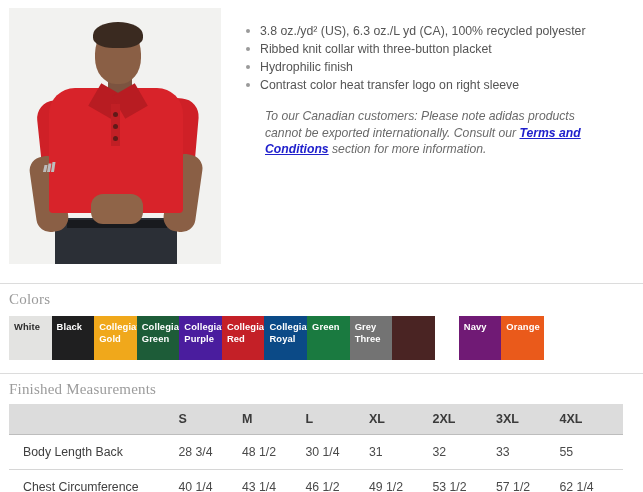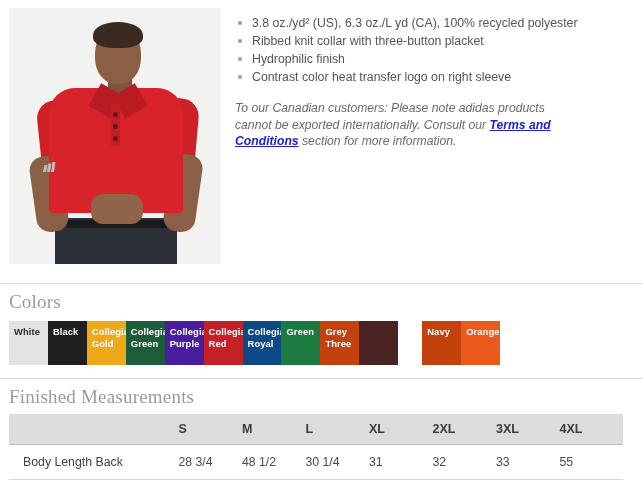--- a/index.html
+++ b/index.html
@@ -88,21 +88,21 @@
     background:#181a1e;
   }
   .ph-logo {
     position:absolute; left:34px; top:150px; width:14px; height:10px;
   }
 
   .specs {
     flex: 1 1 auto;
     padding: 6px 12px 0 14px;
   }
-  ul.spec-list { list-style:none; margin:0; padding:0; }
+  ul.spec-list { list-style:none; margin:8px; padding:0; }
   ul.spec-list li {
     position: relative;
     padding-left: 17px;
     font-size: 12.3px;
     line-height: 18px;
     color: #555555;
     margin-bottom: 0px;
     white-space: nowrap;
   }
   ul.spec-list li .dot {
@@ -110,48 +110,49 @@
     width:4px; height:4px; border-radius:50%;
     background:#9a9a9a;
   }
   .canada-note {
     margin-top: 14px;
     font-size: 12.2px;
     line-height: 16.5px;
     font-style: italic;
     color: #6a6a6a;
     max-width: 345px;
+    margin-left: 30px;
   }
   .canada-note a {
     color: #2020cc;
     text-decoration: underline;
     font-style: italic;
     font-weight: bold;
   }
 
   
   .rule {
     height: 1px;
     background: #dcdcdc;
     margin: 0;
   }
   .section-title {
     font-family: "Liberation Serif", serif;
-    font-size: 19px;
+    font-size: 15px;
     color: #9b9b9b;
     padding: 7px 0 6px 9px;
     letter-spacing: 0.2px;
   }
 
   
   .swatch-row {
     display: flex;
     margin: 2px 0 0 9px;
     height: 44px;
-    width: 491px;
+    width: 535px;
   }
   .swatch {
     flex: 1 1 0;
     position: relative;
     padding: 5px 4px 0 5px;
     overflow: hidden;
   }
   .swatch span {
     font-size: 9.4px;
     font-weight: bold;
@@ -272,27 +273,27 @@
       </div>
       <div class="swatch" style="background: rgb(196, 32, 39);">
         <span style="color: rgb(255, 255, 255);">Collegiate Red</span>
       </div>
       <div class="swatch" style="background: rgb(11, 74, 135);">
         <span style="color: rgb(255, 255, 255);">Collegiate Royal</span>
       </div>
       <div class="swatch" style="background: rgb(26, 122, 64);">
         <span style="color: rgb(255, 255, 255);">Green</span>
       </div>
-      <div class="swatch" style="background: #c2410c;">
+      <div class="swatch" style="background: #737373;">
         <span style="color: rgb(255, 255, 255);">Grey Three</span>
       </div>
       <div class="swatch" style="background: rgb(74, 36, 35);">
         <span style="color: rgb(255, 255, 255); margin-top: 44px;">Maroon</span>
       </div>
-      <div class="swatch" style="background: #c2410c; margin-left: 24px;">
+      <div class="swatch" style="background: #701a75; margin-left: 24px;">
         <span style="color: rgb(255, 255, 255);">Navy</span>
       </div>
       <div class="swatch" style="background: rgb(234, 90, 27);">
         <span style="color: rgb(255, 255, 255);">Orange</span>
       </div>
     </div>
 
   <div class="rule" style="margin-top:13px"></div>
   <div class="section-title">Finished Measurements</div>
 

